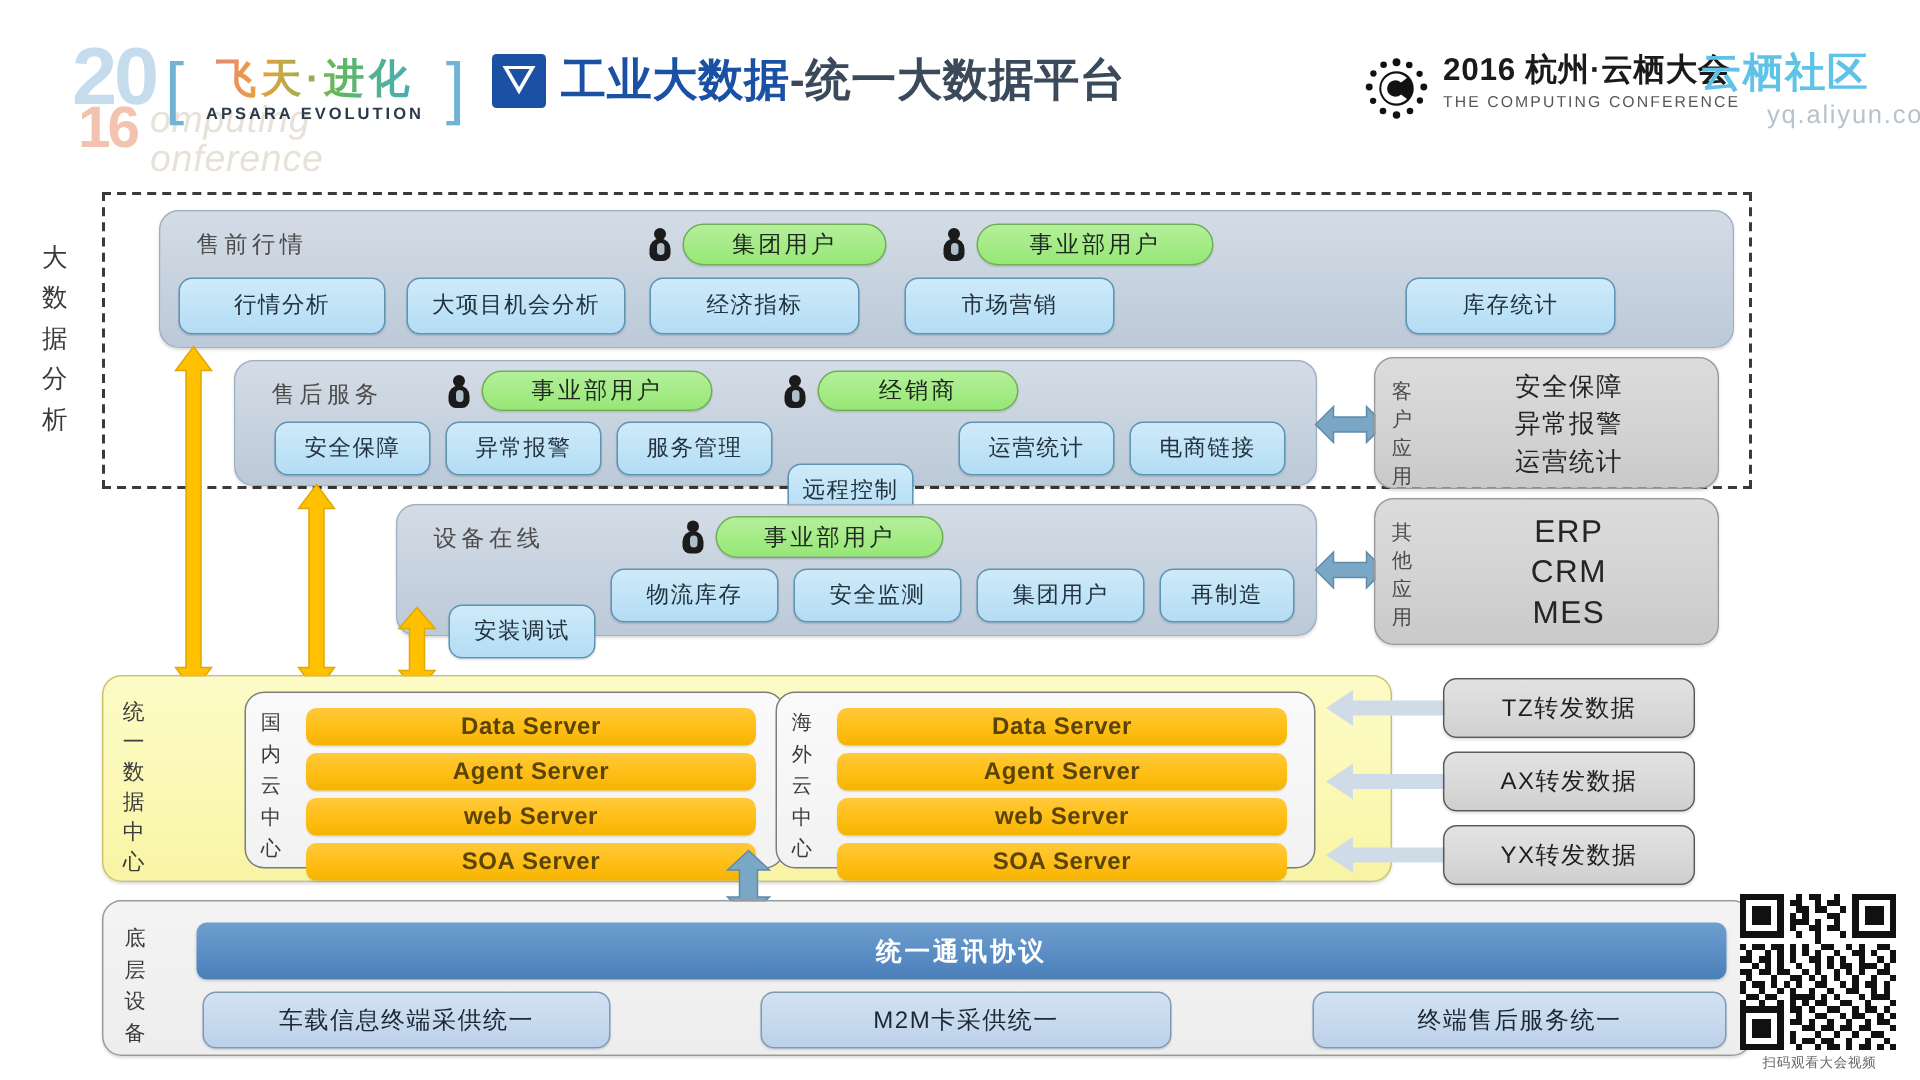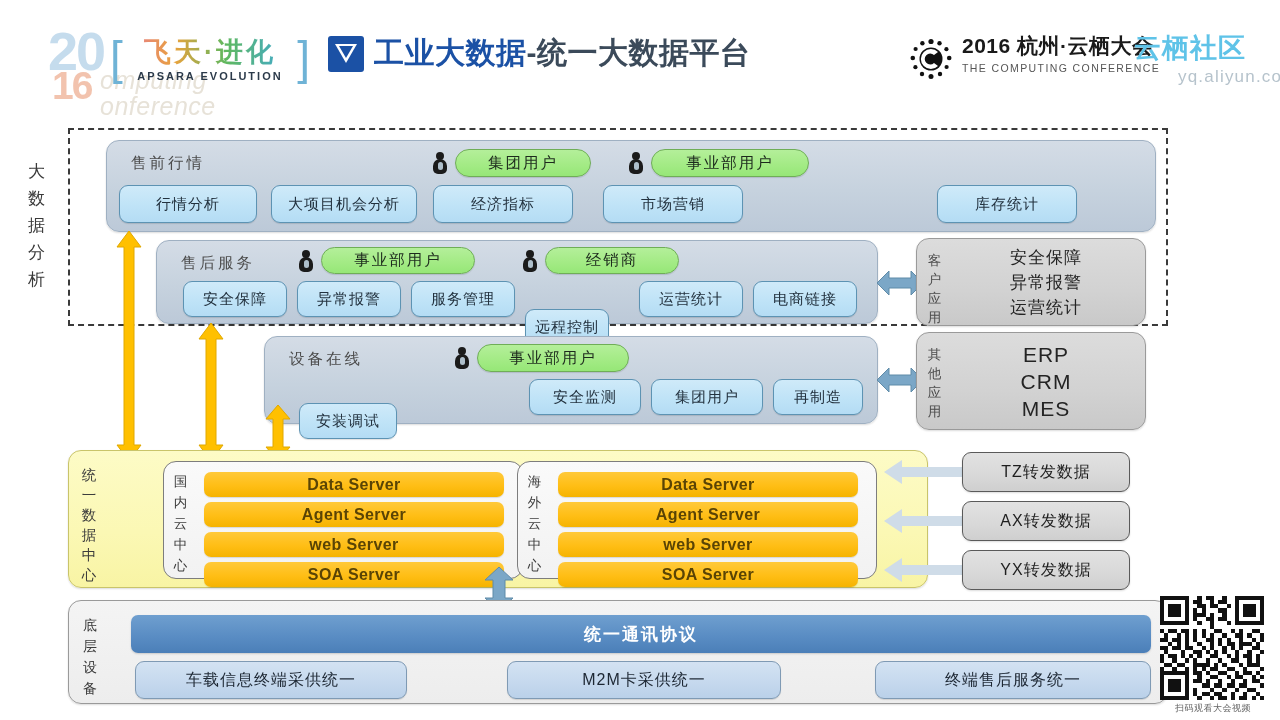--- a/index.html
+++ b/index.html
@@ -274,20 +274,21 @@
   <div class="sec-title">设备在线</div>
 
   <div class="person" style="left:190px;top:10px;">
     <span class="head"></span>
       <span class="body"></span>
       <span class="hl"></span>
     </div>
   <div class="upill" style="left:212px;top:7px;width:152px;height:28px;">事业部用户</div>
 
   <div class="chip" style="left:34px;top:42px;width:98px;height:36px;margin-top:24px;">安装调试</div>
+  <div class="chip" style="left:142px;top:42px;width:112px;height:36px;">物流库存</div>
   <div class="chip" style="left:264px;top:42px;width:112px;height:36px;">安全监测</div>
   <div class="chip" style="left:386px;top:42px;width:112px;height:36px;">集团用户</div>
   <div class="chip" style="left:508px;top:42px;width:90px;height:36px;">再制造</div>
 </div>
 
 <svg class="abs barrow" style="left:876px;top:363px;width:48px;height:34px;" viewBox="0 0 48 34">
   <path d="M1 17 L13 5 L13 12 L35 12 L35 5 L47 17 L35 29 L35 22 L13 22 L13 29 Z" fill="#7ba7c7" stroke="#5f8ba8" stroke-width="1"></path>
 </svg>
 
 <div class="abs panel panel-gray" style="left:916px;top:332px;width:230px;height:98px;">

